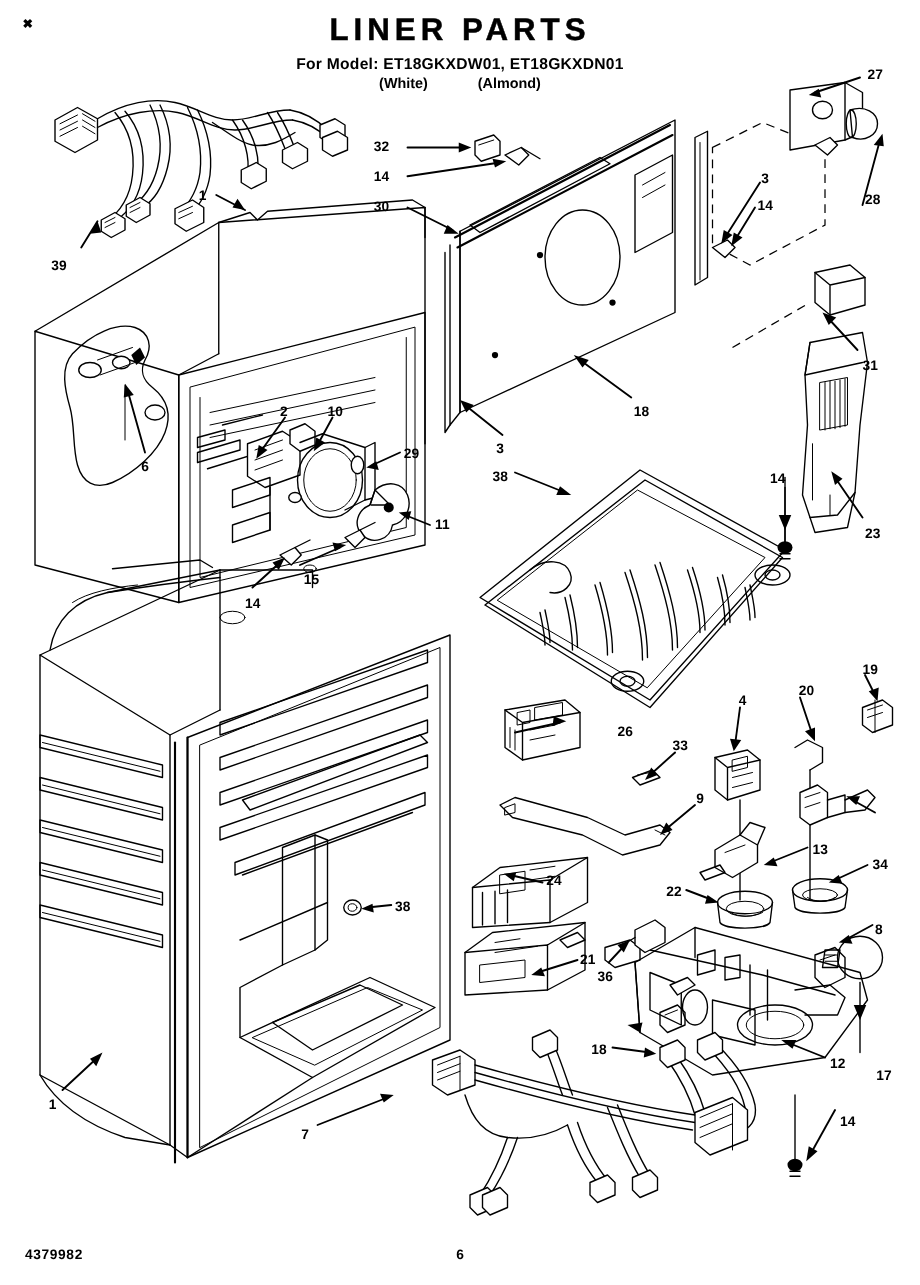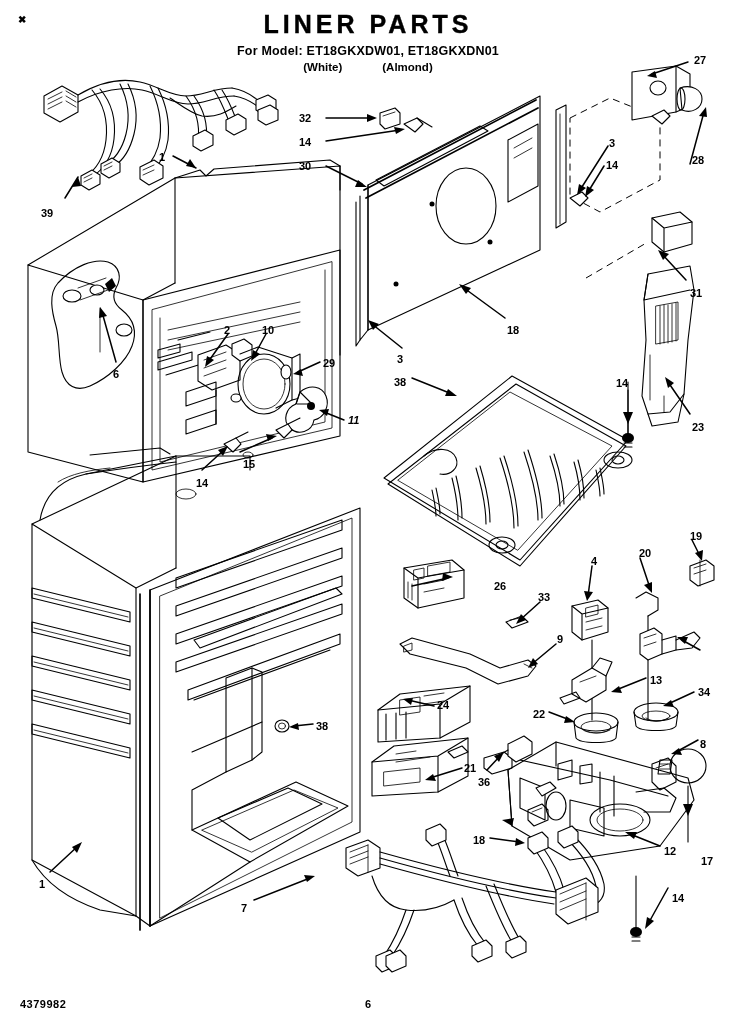--- a/index.html
+++ b/index.html
@@ -517,21 +517,21 @@
       <div class="callout" style="left: 694px; top: 55px;">27</div>
       <div class="callout" style="left: 609px; top: 138px;">3</div>
       <div class="callout" style="left: 606px; top: 160px;">14</div>
       <div class="callout" style="left: 692px; top: 155px;">28</div>
       <div class="callout" style="left: 690px; top: 288px;">31</div>
       <div class="callout" style="left: 692px; top: 422px;">23</div>
       <div class="callout" style="left: 616px; top: 378px;">14</div>
       <div class="callout" style="left: 224px; top: 325px;">2</div>
       <div class="callout" style="left: 262px; top: 325px;">10</div>
       <div class="callout" style="left: 323px; top: 358px;">29</div>
-      <div class="callout" style="left: 348px; top: 415px; font-style: italic;">11</div>
+      <div class="callout" style="left: 348px; top: 415px;">11</div>
       <div class="callout" style="left: 113px; top: 369px;">6</div>
       <div class="callout" style="left: 243px; top: 459px;">15</div>
       <div class="callout" style="left: 196px; top: 478px;">14</div>
       <div class="callout" style="left: 507px; top: 325px;">18</div>
       <div class="callout" style="left: 397px; top: 354px;">3</div>
       <div class="callout" style="left: 394px; top: 377px;">38</div>
       <div class="callout" style="left: 494px; top: 581px;">26</div>
       <div class="callout" style="left: 538px; top: 592px;">33</div>
       <div class="callout" style="left: 557px; top: 634px;">9</div>
       <div class="callout" style="left: 591px; top: 556px;">4</div>

